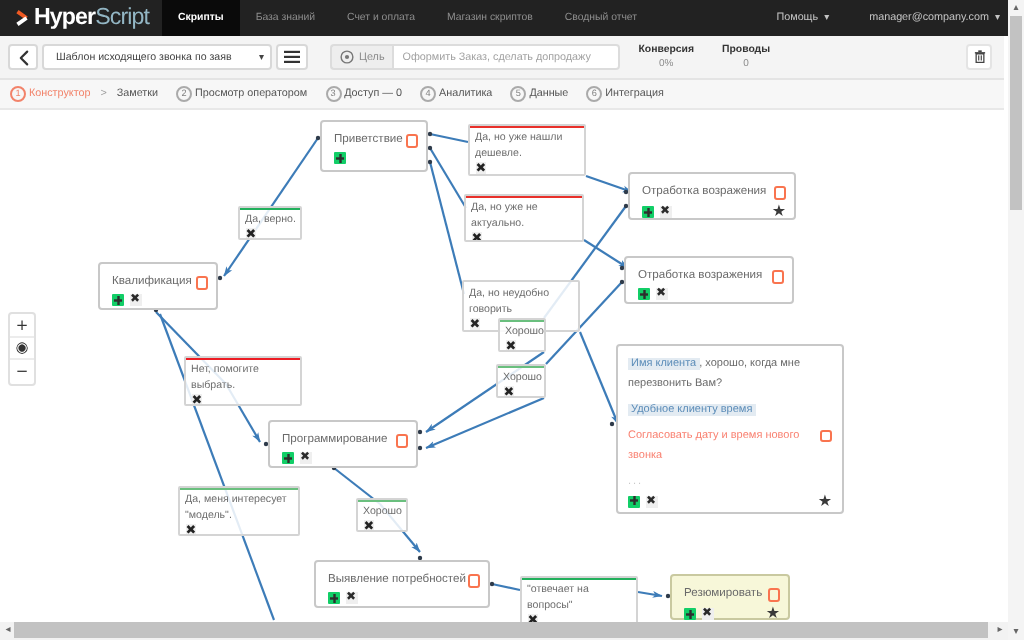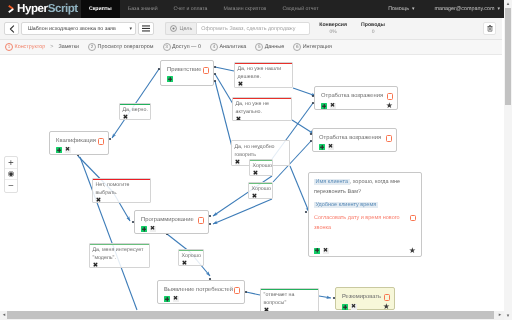--- a/index.html
+++ b/index.html
@@ -5,21 +5,21 @@
   * { box-sizing: border-box; }
   html,body { margin:0; padding:0; width:512px; height:320px; overflow:hidden;
     font-family:"Liberation Sans", sans-serif; background:#fff;
     -webkit-font-smoothing:antialiased; text-rendering:geometricPrecision; }
 
   
   .topnav { height:18px; width:512px; background:#222222; display:flex; align-items:stretch; position:relative; }
   .logo { background:#222222; width:81px; display:flex; align-items:center; padding:0 0 0 7px; }
   .logo-icon { width:8px; height:10px; margin-right:2px; flex:0 0 auto;}
   .logo-txt { font-size:11.6px; font-weight:bold; letter-spacing:-.45px; color:#ffffff; line-height:1;}
-  .logo-txt i { color:#93b6c4; font-style:normal; font-weight:bold;}
+  .logo-txt i { color:#93b6c4; font-style:normal; font-weight:normal;}
   .navitems { display:flex; align-items:stretch; }
   .navitem { display:flex; align-items:center; padding:0 8px; font-size:5.2px; color:#8e8e8e; white-space:nowrap;}
   .navitem.active { background:#0a0a0a; color:#fff; font-weight:bold; }
   .navright { margin-left:auto; display:flex; align-items:center; padding-right:12px; }
   .navright .ni { font-size:5.4px; color:#c4c4c4; white-space:nowrap; display:flex; align-items:center; }
   .navright .ni.help { margin-right:20px; }
   .caret { font-family:"DejaVu Sans", sans-serif; margin-left:3px; font-size:5px; }
 
   
   .toolbar { height:22px; width:502px; background:#f4f4f4; border-bottom:1px solid #e4e4e4; display:flex; align-items:center; padding:0 0 0 4px; }

